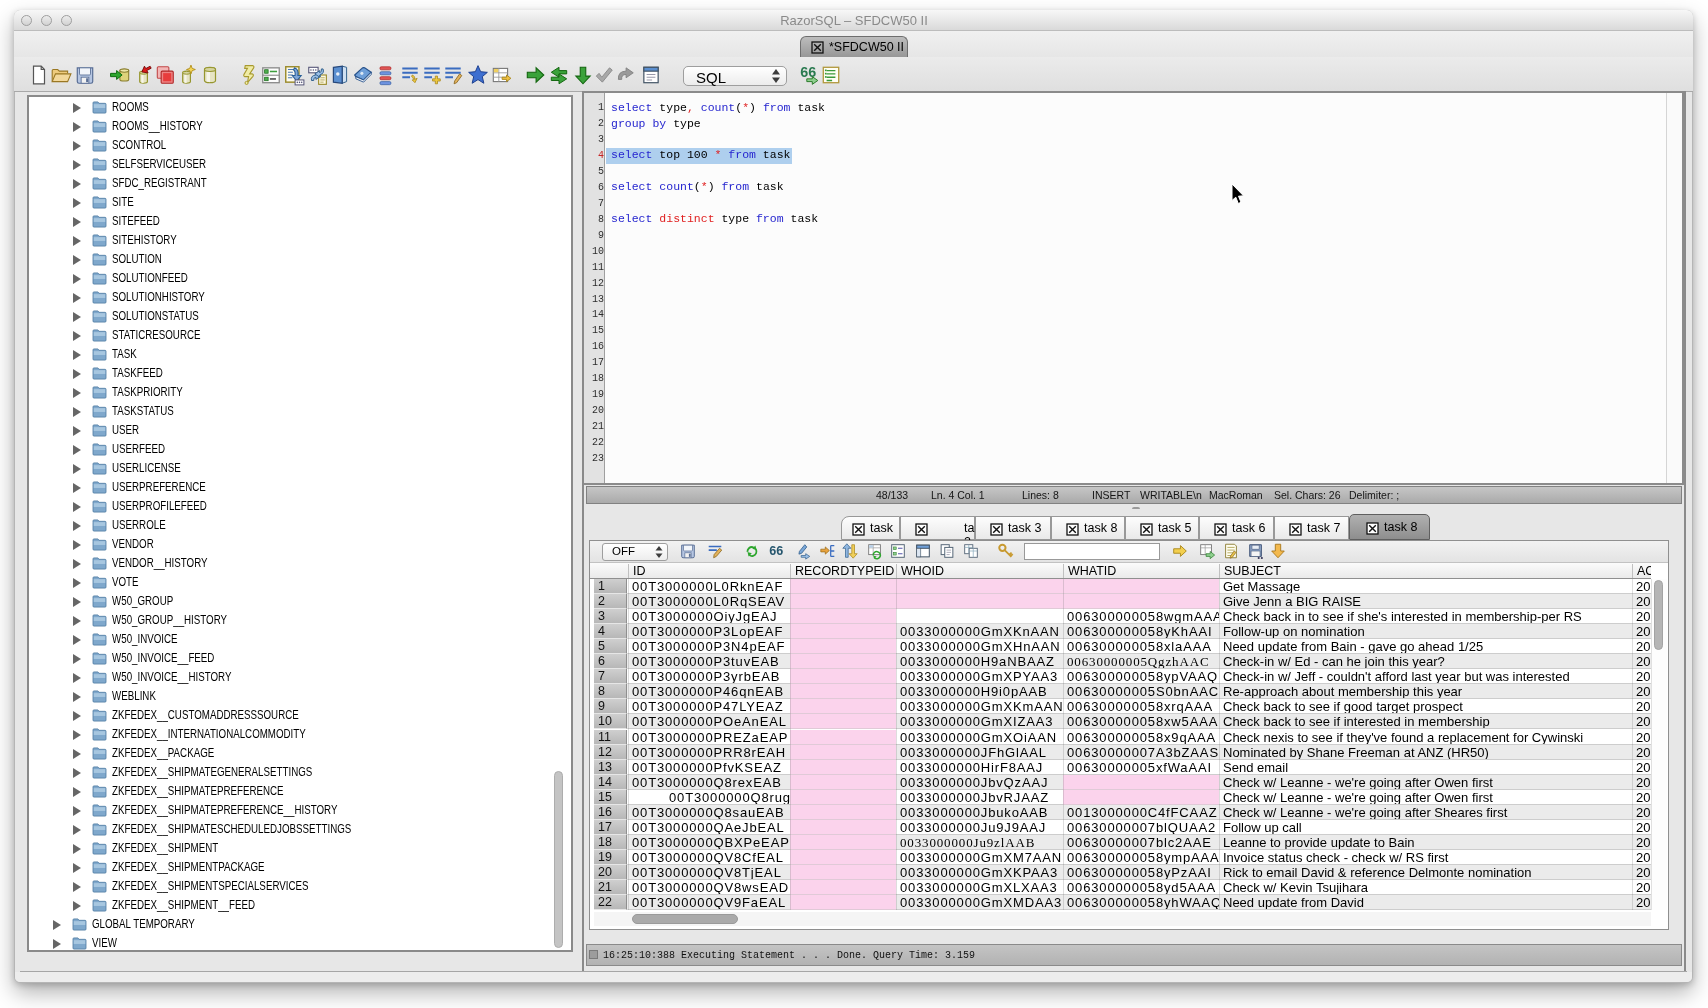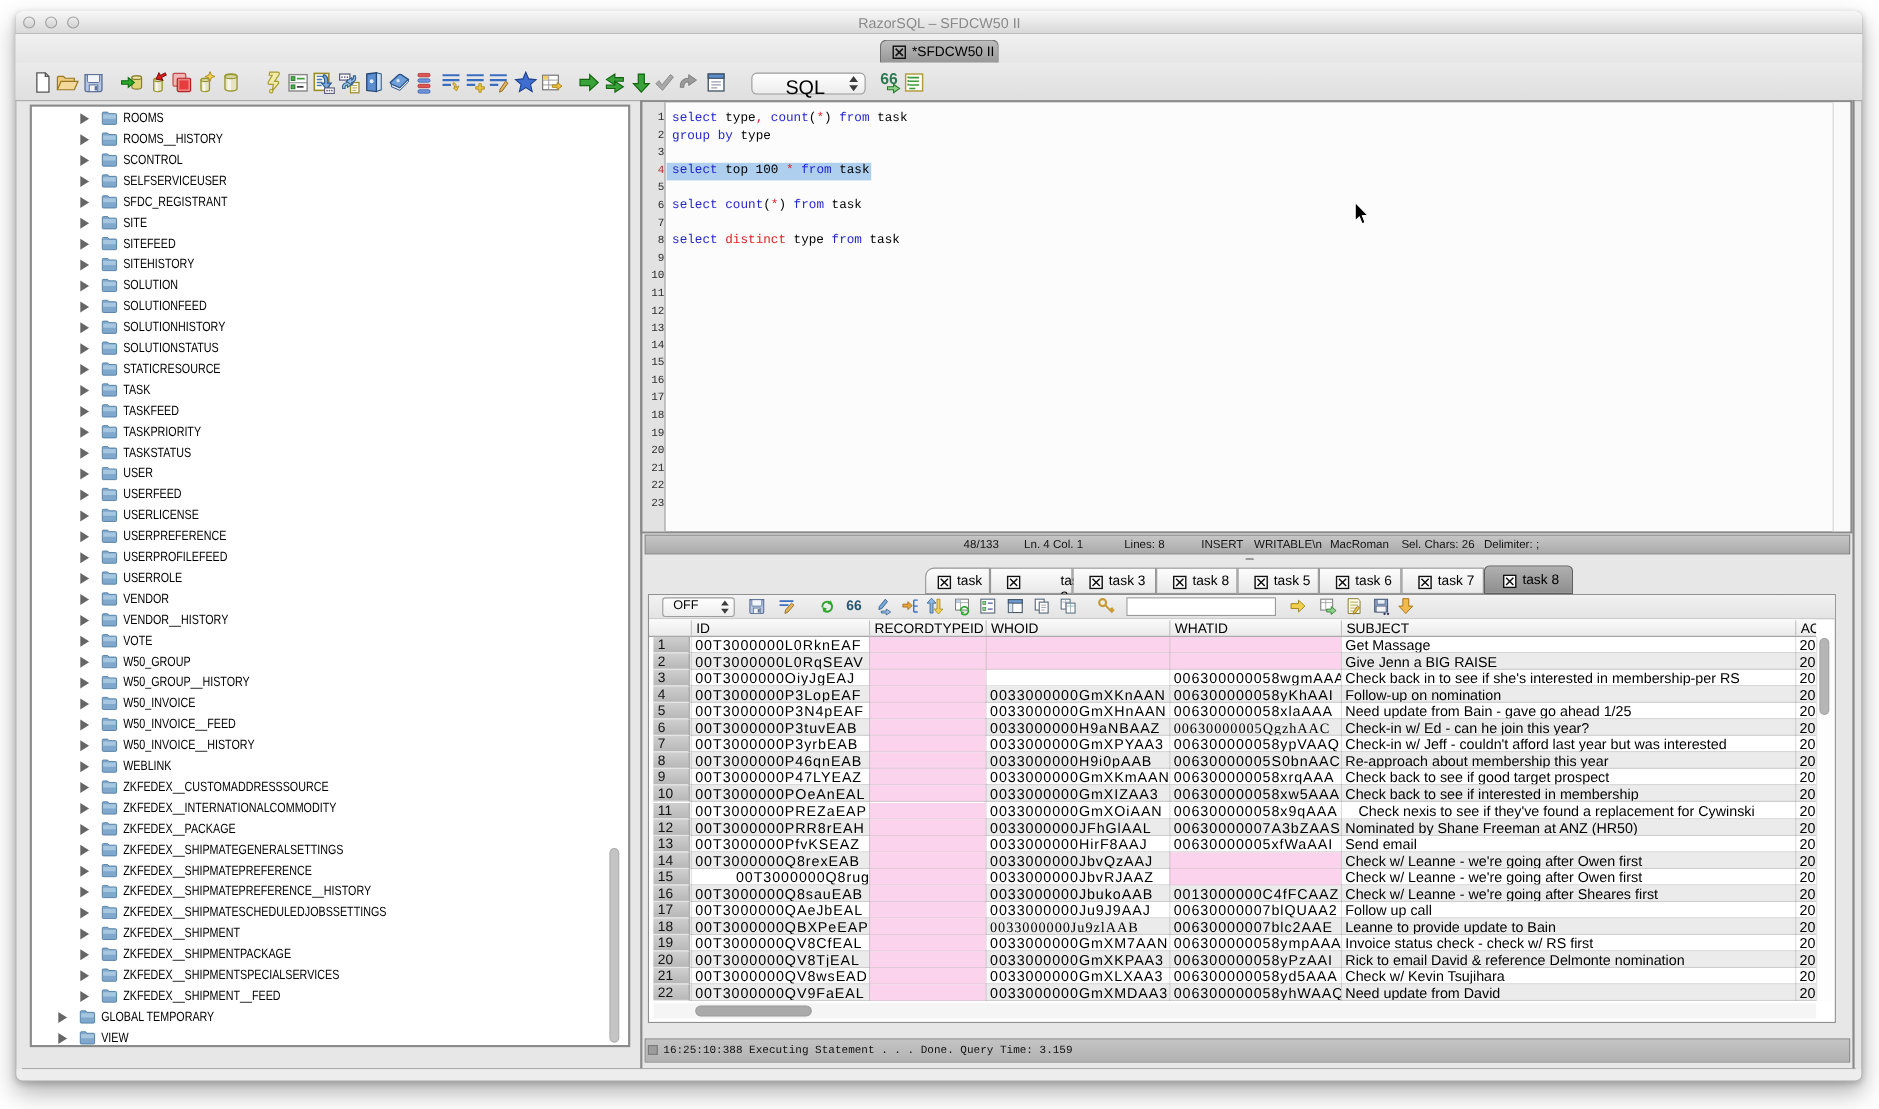--- a/index.html
+++ b/index.html
@@ -194,21 +194,21 @@
     <path d="M8 13.5 L13 13.5 L13 11.5 L18 15 L13 18.5 L13 16 L8 16 Z" fill="#8fd08f" stroke="#2a7a2a" stroke-width="0.9"></path>
   </svg>
 <svg class="abs" style="left:820px;top:64px;" width="22" height="22" viewBox="0 0 20 20">
     <rect x="3" y="3" width="14" height="14" fill="#fffef4" stroke="#b29a3f" stroke-width="1.2"></rect>
     <path d="M6 6 L14 6 M6 9 L14 9 M6 12 L14 12 M6 15 L11 15" stroke="#3a9a3a" stroke-width="1.3"></path>
     <rect x="4.5" y="5" width="1.5" height="1.5" fill="#3a9a3a"></rect>
     <rect x="4.5" y="8" width="1.5" height="1.5" fill="#3a9a3a"></rect>
     <rect x="4.5" y="11" width="1.5" height="1.5" fill="#3a9a3a"></rect>
   </svg>
 <div class="abs" style="left:683px;top:66px;width:104px;height:20px;background:linear-gradient(#ffffff,#ececec);border:1px solid #9e9e9e;border-radius:5px;"></div>
-<div class="abs" style="left:696px;top:69px;font-size:18px;color:#000;margin-left:18px;">SQL</div>
+<div class="abs" style="left:696px;top:69px;font-size:15px;color:#000;">SQL</div>
 <svg class="abs" style="left:770px;top:68px;" width="12" height="16" viewBox="0 0 12 16">
     <path d="M6 1 L10 6.5 L2 6.5 Z" fill="#3c3c3c"></path>
     <path d="M6 15 L10 9.5 L2 9.5 Z" fill="#3c3c3c"></path>
   </svg>
 <div class="abs" style="left:27px;top:95px;width:546px;height:857px;background:#fff;border:2px solid #8a8a8a;"></div>
 <div class="tri" style="left:73px;top:103.0px;"></div>
 <svg class="fold" style="position:absolute;left:91px;top:100.5px;" width="17" height="14" viewBox="0 0 17 14">
     <path d="M1.5 4 L1.5 12 Q1.5 13 2.5 13 L14.5 13 Q15.5 13 15.5 12 L15.5 3.5 Q15.5 2.5 14.5 2.5 L8 2.5 L6.8 1 L2.5 1 Q1.5 1 1.5 2 Z" fill="#7fa8cc" stroke="#527ea4" stroke-width="0.9"></path>
     <path d="M2.3 3.4 L14.7 3.4 L14.7 7.5 L2.3 7.5 Z" fill="#aac8e0" opacity="0.95"></path>
   </svg>
@@ -766,21 +766,21 @@
 <div class="cell wide" style="left:896px;top:714.45px;width:167px;">0033000000GmXIZAA3</div>
 <div class="cell wide" style="left:1063px;top:714.45px;width:156px;">006300000058xw5AAA</div>
 <div class="cell" style="left:1219px;top:714.45px;width:413px;">Check back to see if interested in membership</div>
 <div class="cell" style="left:1632px;top:714.45px;width:19px;">200</div>
 <div class="abs" style="left:594px;top:729.50px;width:1057px;height:15.05px;background:#ffffff;border-bottom:1px solid #d9d9d9;"></div>
 <div class="rn" style="top:729.50px;left:594px;position:absolute;">11</div>
 <div class="cell wide" style="left:628px;top:729.50px;width:162px;">00T3000000PREZaEAP</div>
 <div class="cell wide" style="left:790px;top:729.50px;width:106px;background:#fbd3ec;"></div>
 <div class="cell wide" style="left:896px;top:729.50px;width:167px;">0033000000GmXOiAAN</div>
 <div class="cell wide" style="left:1063px;top:729.50px;width:156px;">006300000058x9qAAA</div>
-<div class="cell" style="left:1219px;top:729.50px;width:413px;margin-left:12px;">Check nexis to see if they've found a replacement for Cywinski</div>
+<div class="cell" style="left:1219px;top:729.50px;width:413px;">Check nexis to see if they've found a replacement for Cywinski</div>
 <div class="cell" style="left:1632px;top:729.50px;width:19px;">200</div>
 <div class="abs" style="left:594px;top:744.55px;width:1057px;height:15.05px;background:#ebebeb;border-bottom:1px solid #d9d9d9;"></div>
 <div class="rn" style="top:744.55px;left:594px;position:absolute;">12</div>
 <div class="cell wide" style="left:628px;top:744.55px;width:162px;">00T3000000PRR8rEAH</div>
 <div class="cell wide" style="left:790px;top:744.55px;width:106px;background:#fbd3ec;"></div>
 <div class="cell wide" style="left:896px;top:744.55px;width:167px;">0033000000JFhGlAAL</div>
 <div class="cell wide" style="left:1063px;top:744.55px;width:156px;">00630000007A3bZAAS</div>
 <div class="cell" style="left:1219px;top:744.55px;width:413px;">Nominated by Shane Freeman at ANZ (HR50)</div>
 <div class="cell" style="left:1632px;top:744.55px;width:19px;">200</div>
 <div class="abs" style="left:594px;top:759.60px;width:1057px;height:15.05px;background:#ffffff;border-bottom:1px solid #d9d9d9;"></div>

